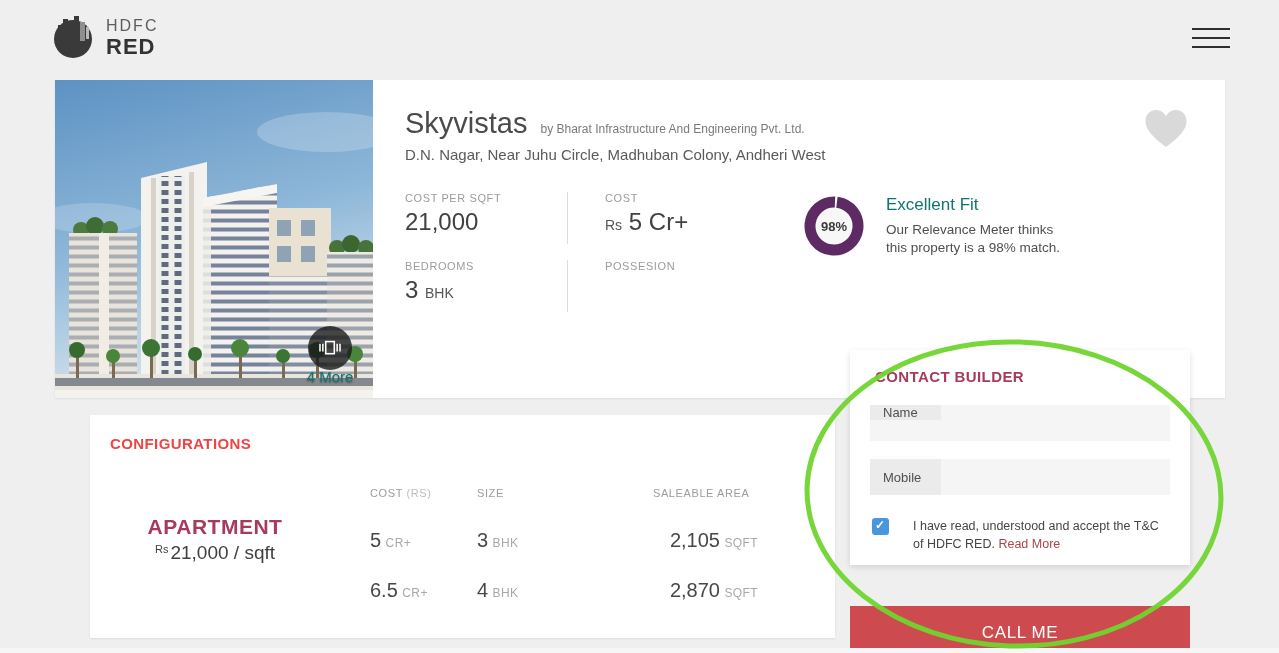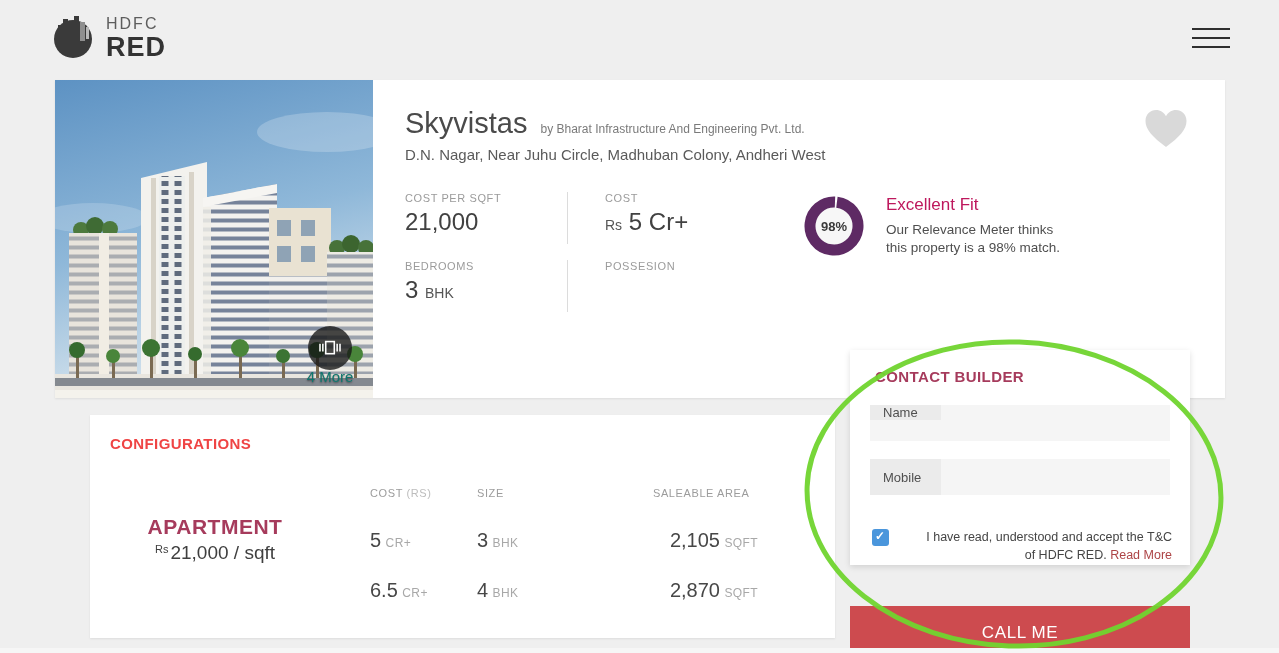--- a/index.html
+++ b/index.html
@@ -4,21 +4,21 @@
 <style>
   html,body{margin:0;padding:0;background:#e4e4e4;}
   #page{position:relative;width:1279px;height:653px;background:#efefef;overflow:hidden;
         font-family:"Liberation Sans",sans-serif;color:#444;}
   .abs{position:absolute;}
 
   
   #logo{left:50px;top:12px;width:220px;height:52px;display:flex;align-items:center;gap:10px;cursor:pointer;}
   #logo .wordmark{display:flex;flex-direction:column;line-height:1;}
   #logo .l1{font-size:16px;letter-spacing:2px;color:#5d5d5d;}
-  #logo .l2{font-size:27px;font-weight:bold;letter-spacing:1px;color:#333;margin-top:2px;}
+  #logo .l2{font-size:22px;font-weight:bold;letter-spacing:1px;color:#333;margin-top:2px;}
   #hamburger{left:1192px;top:28px;width:38px;height:24px;cursor:pointer;}
   #hamburger span{display:block;height:2px;background:#2f2f2f;margin-bottom:7px;}
 
   
   #top-card{left:55px;top:80px;width:1170px;height:318px;background:#fff;box-shadow:0 1px 2px rgba(0,0,0,.08);}
   #photo{left:0;top:0;width:318px;height:318px;overflow:hidden;cursor:pointer;}
   #gallery-badge{left:253px;top:246px;width:44px;height:44px;border-radius:50%;
                  background:rgba(22,22,22,.78);display:flex;align-items:center;justify-content:center;cursor:pointer;}
   #gallery-more{left:230px;top:288px;width:90px;text-align:center;color:#0f766e;font-size:15px;
                 text-shadow:0 1px 2px rgba(0,0,0,.5);}
@@ -29,21 +29,21 @@
 
   .stat{width:200px;}
   .stat .lbl{font-size:11px;letter-spacing:.6px;color:#9b9b9b;}
   .stat .val{margin-top:4px;font-size:24px;color:#414141;}
   .stat .pre,.stat .suf{font-size:14px;color:#555;}
   .vdiv{width:1px;background:#dcdcdc;}
 
   .donut-wrap{left:749px;top:116px;width:60px;height:60px;}
   .donut-center{position:absolute;left:0;top:0;width:60px;height:60px;display:flex;align-items:center;
                 justify-content:center;font-size:13px;font-weight:bold;color:#3a3a3a;}
-  .rel-title{left:831px;top:115px;font-size:17px;color:#be185d;}
+  .rel-title{left:831px;top:115px;font-size:17px;color:#0f766e;}
   .rel-line1{left:831px;top:142px;font-size:13.5px;color:#4f4f4f;}
   .rel-line2{left:831px;top:160px;font-size:13.5px;color:#4f4f4f;}
   #fav{left:1088px;top:28px;width:46px;height:42px;cursor:pointer;}
 
   
   #config-card{left:90px;top:415px;width:745px;height:223px;background:#fff;box-shadow:0 1px 2px rgba(0,0,0,.08);}
   .config-title{left:20px;top:20px;font-size:15px;font-weight:bold;letter-spacing:.4px;color:#ef4444;}
   .unit-block{left:30px;top:100px;width:190px;text-align:center;}
   .unit-type{font-size:21px;font-weight:bold;letter-spacing:.5px;color:#a63b5c;}
   .unit-rate{margin-top:3px;font-size:19px;color:#3f3f3f;}
@@ -59,21 +59,21 @@
 
   
   #contact-card{left:850px;top:350px;width:340px;height:215px;background:#fff;box-shadow:0 2px 6px rgba(0,0,0,.13);}
   .contact-title{left:25px;top:18px;font-size:15px;font-weight:bold;letter-spacing:.4px;color:#a63b5c;}
   .field{left:20px;width:300px;height:36px;background:#f5f5f5;display:flex;align-items:stretch;}
   .field .flabel{width:58px;background:#ebebeb;display:flex;align-items:center;padding-left:13px;
                  font-size:13px;color:#4f4f4f;flex:none;}
   .field input{flex:1;border:none;background:transparent;outline:none;font-size:14px;color:#333;padding:0 10px;
                font-family:"Liberation Sans",sans-serif;}
   #field-name{top:55px;flex-direction:column;} #field-mobile{top:109px;}
-  .tnc{left:22px;top:178px;width:300px;display:flex;gap:24px;text-align:right;}
+  .tnc{left:22px;top:167px;width:300px;display:flex;gap:24px;}
   .checkbox{width:17px;height:17px;border-radius:3px;background:#4a96dc;flex:none;cursor:pointer;position:relative;margin-top:1px;}
   .checkbox.checked::after{content:"✓";position:absolute;left:3px;top:0px;color:#fff;font-size:12px;font-weight:bold;}
   .tnc-text{font-size:12.5px;line-height:18px;color:#454545;width:278px;}
   .tnc-link{color:#ad4446;cursor:pointer;}
   #call-btn{left:850px;top:570px;width:340px;height:53px;background:#cd4b4f;color:#fff;display:flex;
             align-items:center;justify-content:center;font-size:17px;letter-spacing:.6px;cursor:pointer;border:none;margin-top:36px;}
 
   #bottom-strip{left:0;top:648px;width:1279px;height:5px;background:#f6f6f6;}
   #annotation{left:0;top:0;width:1279px;height:653px;pointer-events:none;z-index:20;}
 </style>

